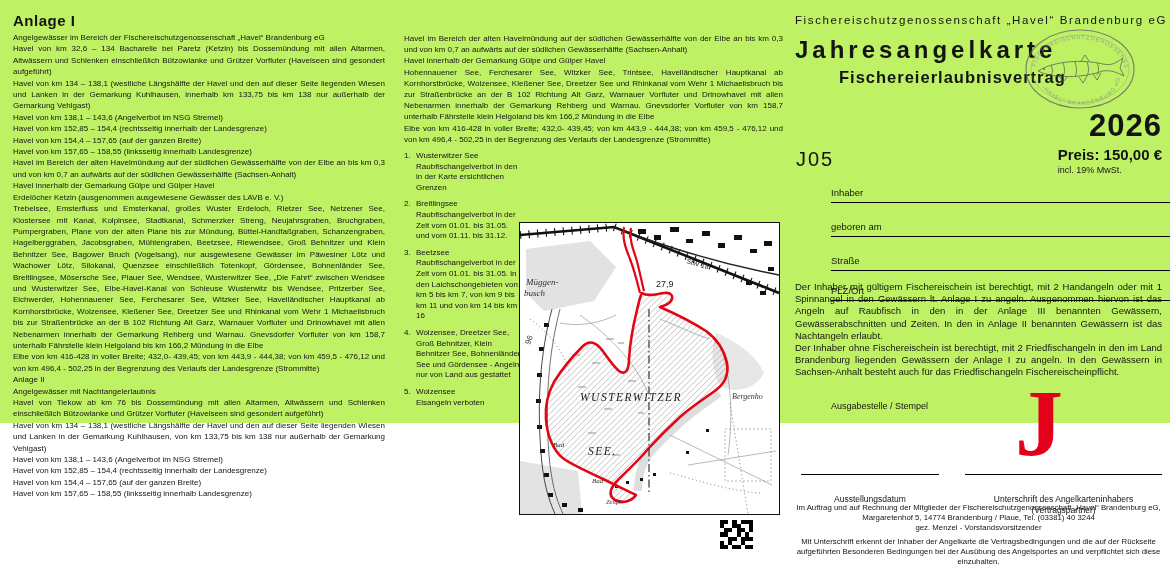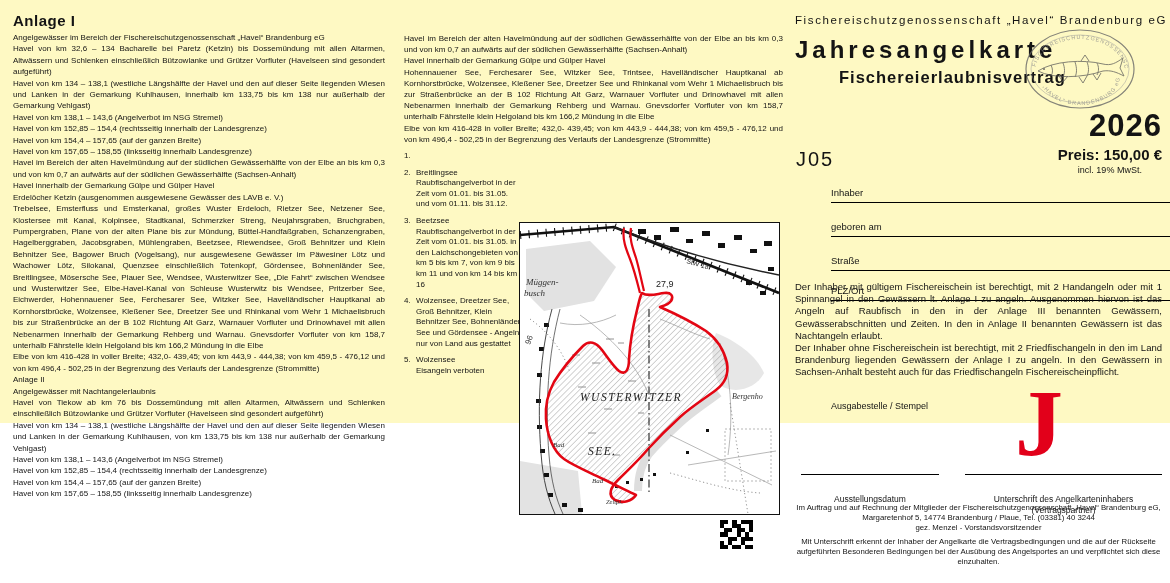--- a/index.html
+++ b/index.html
@@ -1,18 +1,18 @@
 <!DOCTYPE html>
 <html><head>
 <meta charset="utf-8">
 <style>
   * { margin:0; padding:0; box-sizing:border-box; }
   html,body { width:1170px; height:583px; background:#fff; overflow:hidden;
               font-family:"Liberation Sans", sans-serif; color:#141414; }
-  .page { position:relative; width:1170px; height:423px; background:#fef9c3; }
+  .page { position:relative; width:1170px; height:423px; background:#bef264; }
 
   
   .col { position:absolute; top:0; }
   .col1 { left:13px;  width:372px; padding-top:12px; }
   .col2 { left:404px; width:379px; padding-top:33px; }
   .col3 { left:795px; width:367px; height:583px; }
 
   .h1 { font-size:15px; font-weight:bold; letter-spacing:.5px; margin-bottom:3px; }
   .body p { font-size:8px; line-height:11.4px; text-align:justify; }
   .col2 .body p { line-height:11.2px; }
@@ -33,21 +33,21 @@
   .qr { position:absolute; left:720px; top:520px; width:33px; height:31px; }
 
   
   .org   { position:absolute; top:14px; left:0; font-size:11.5px; letter-spacing:1.6px; white-space:nowrap; }
   .title { position:absolute; top:36px; left:0; font-size:24px; font-weight:bold; letter-spacing:4px; }
   .subtitle { position:absolute; top:68px; left:0; font-size:16.5px; font-weight:bold; letter-spacing:1px;margin-left:44px; }
   .notes { position:absolute; top:97px; left:0; font-size:8.5px; font-weight:bold; line-height:11px; }
   .logo  { position:absolute; left:228px; top:26px; width:114px; height:86px; opacity:.8; }
   .year  { position:absolute; top:108px; right:0; font-size:31px; font-weight:bold; letter-spacing:1px; }
   .code  { position:absolute; top:148px; left:1px; font-size:20px; letter-spacing:2px; }
-  .pricebox { position:absolute; top:146px; right:0; text-align:center; }
+  .pricebox { position:absolute; top:146px; right:0; text-align:left; }
   .price { font-size:15px; font-weight:bold; }
   .vat   { font-size:9px; margin-top:2px; }
 
   .fields { position:absolute; top:182px; left:0; width:100%;margin-left:36px; }
   .field  { border-bottom:1px solid #000; padding-bottom:2px; margin-bottom:13px; }
   .field:nth-child(3) { margin-bottom:9px; }
   .flabel { font-size:9.5px; }
 
   .legal { position:absolute; top:281px; left:0; width:100%; }
   .legal p { font-size:9.5px; line-height:12.2px; text-align:justify; }
@@ -104,20 +104,22 @@
     <div class="body">
         <p>Havel im Bereich der alten Havelmündung auf der südlichen Gewässerhälfte von der Elbe an bis km 0,3 und von km 0,7 an aufwärts auf der südlichen Gewässerhälfte (Sachsen-Anhalt)</p>
         <p>Havel innerhalb der Gemarkung Gülpe und Gülper Havel</p>
         <p>Hohennauener See, Ferchesarer See, Witzker See, Trintsee, Havelländischer Hauptkanal ab Kornhorstbrücke, Wolzensee, Kleßener See, Dreetzer See und Rhinkanal vom Wehr 1 Michaelisbruch bis zur Straßenbrücke an der B 102 Richtung Alt Garz, Warnauer Vorfluter und Drinowhavel mit allen Nebenarmen innerhalb der Gemarkung Rehberg und Warnau. Gnevsdorfer Vorfluter von km 158,7 unterhalb Fährstelle klein Helgoland bis km 166,2 Mündung in die Elbe</p>
         <p>Elbe von km 416-428 in voller Breite; 432,0- 439,45; von km 443,9 - 444,38; von km 459,5 - 476,12 und von km 496,4 - 502,25 in der Begrenzung des Verlaufs der Landesgrenze (Strommitte)</p>
       </div>
     <div class="a3row">
       <div class="a3list">
           <div class="a3item">
           <span class="a3num">1.</span>
+          <span class="a3text">Wusterwitzer See
+Raubfischangelverbot in den in der Karte ersichtlichen Grenzen</span>
         </div>
           <div class="a3item">
           <span class="a3num">2.</span>
           <span class="a3text">Breitlingsee
 Raubfischangelverbot in der Zeit vom 01.01. bis 31.05. und vom 01.11. bis 31.12.</span>
         </div>
           <div class="a3item">
           <span class="a3num">3.</span>
           <span class="a3text">Beetzsee
 Raubfischangelverbot in der Zeit vom 01.01. bis 31.05. in den Laichschongebieten von km 5 bis km 7, von km 9 bis km 11 und von km 14 bis km 16</span>

